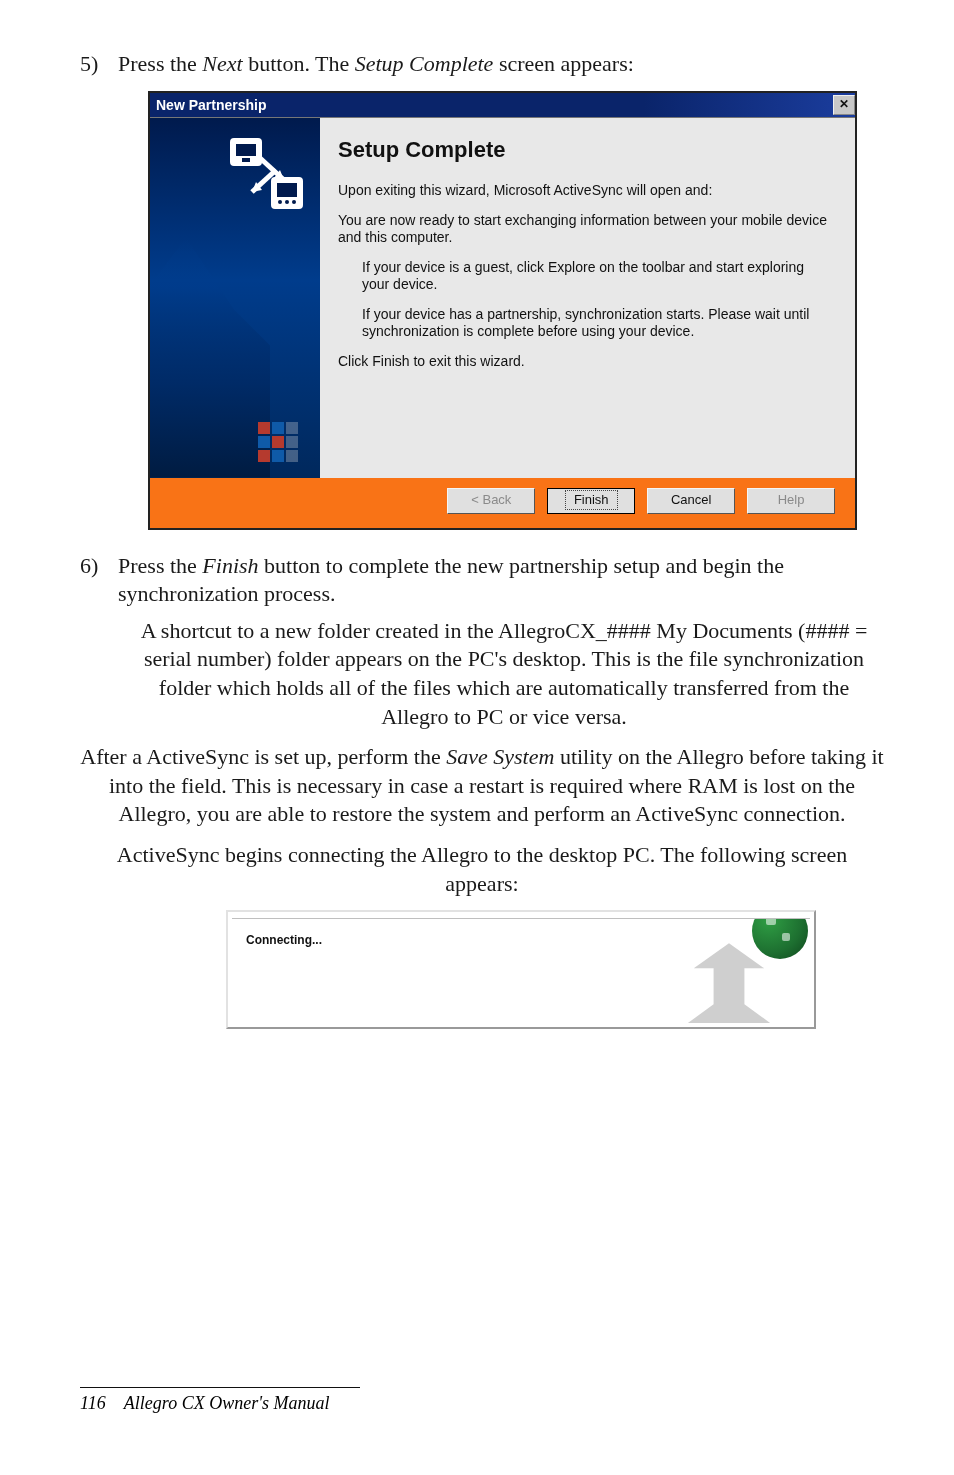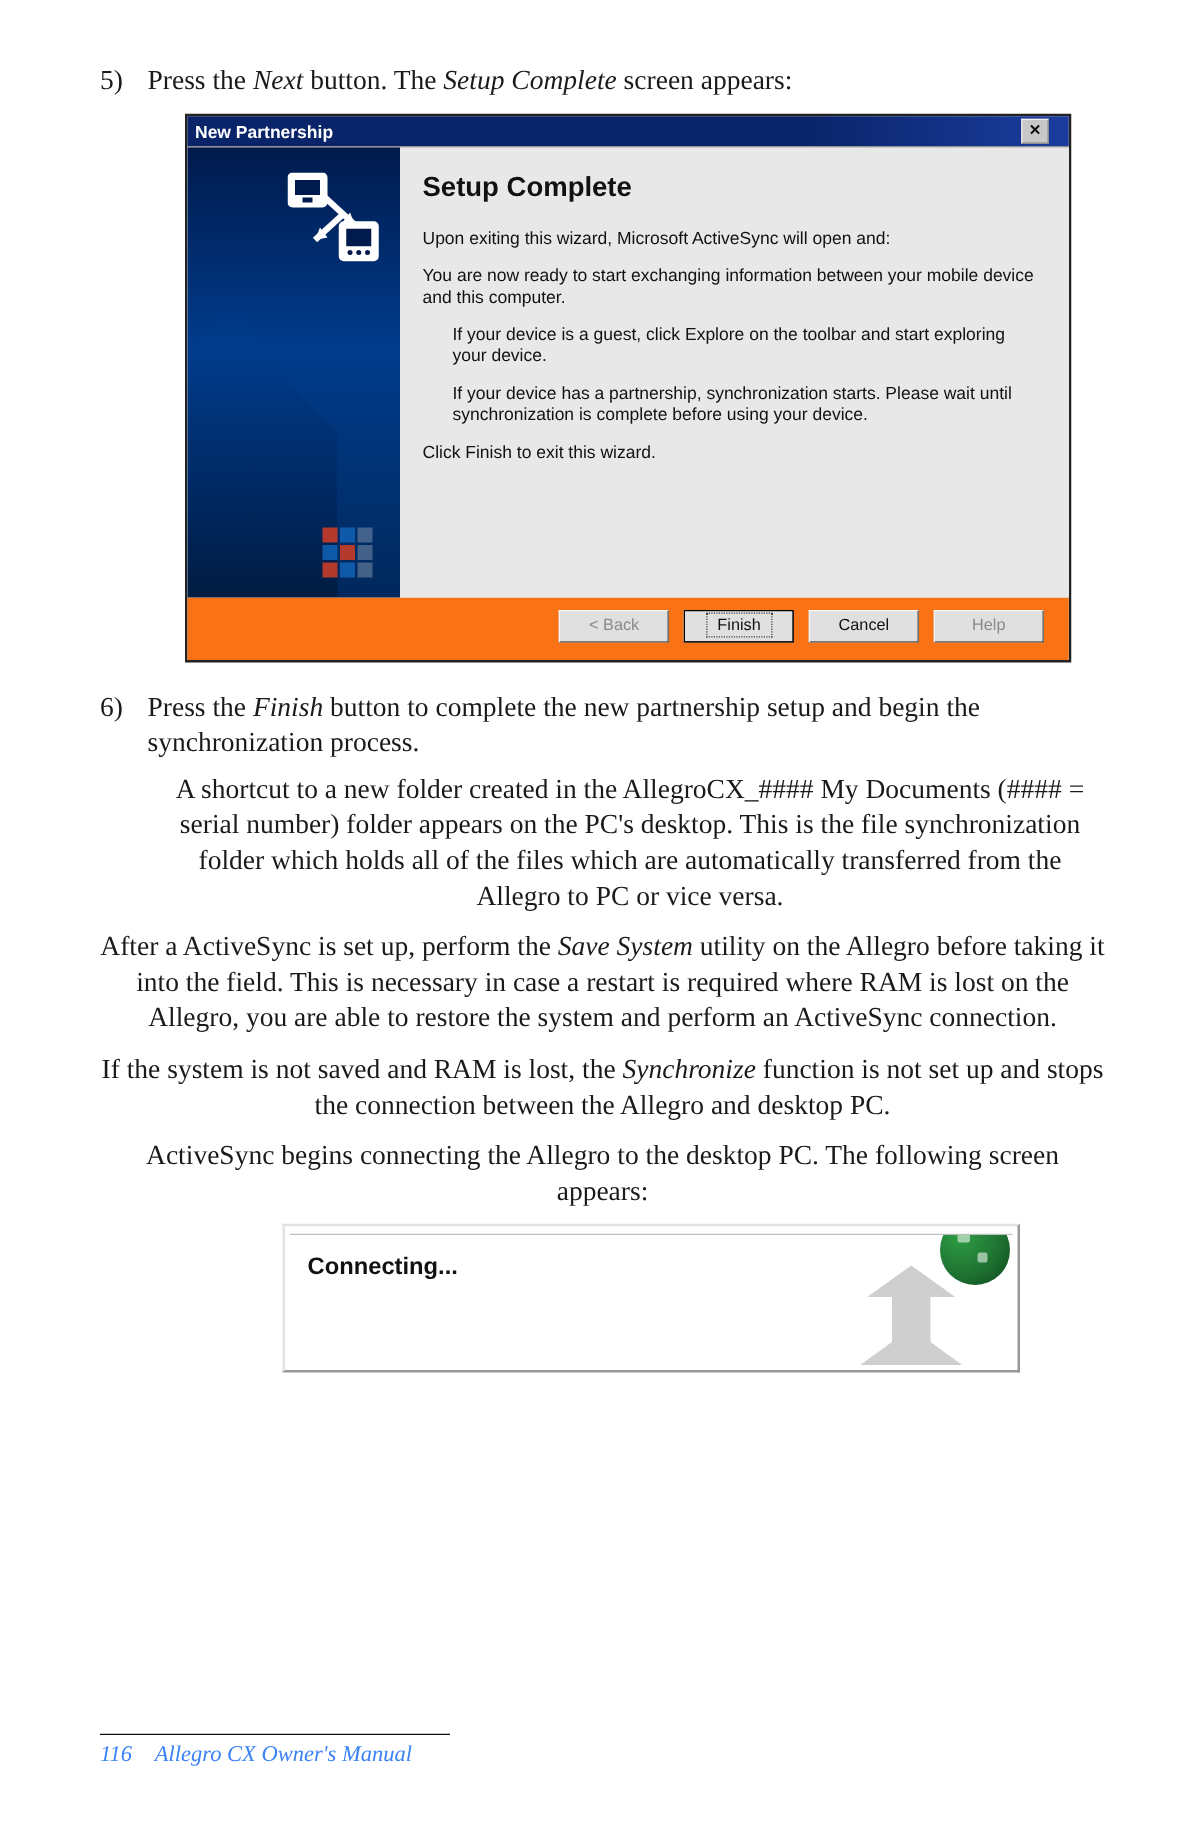--- a/index.html
+++ b/index.html
@@ -51,21 +51,21 @@
     font-family: "Segoe UI", Tahoma, Arial, sans-serif;
     font-size: 14px;
     color: #222;
   }
   .wiz-title {
     height: 24px;
     background: linear-gradient(90deg, #0a246a 0%, #0a246a 70%, #1b3d9e 100%);
     color: #fff;
     display: flex;
     align-items: center;
-    padding: 0 16px 0 6px;
+    padding: 0 0 0 6px;
     font-weight: bold;
     font-size: 14px;
   }
   .wiz-title .spacer { flex: 1; }
   .wiz-close {
     width: 20px;
     height: 18px;
     background: #c8c8c8;
     border: 1px solid #888;
     border-top-color: #efefef;
@@ -199,21 +199,21 @@
   .connecting-inner {
     position: relative;
     height: 105px;
     border-top: 1px solid #bfbfbf;
     padding: 14px 10px 0 14px;
     box-sizing: border-box;
     overflow: hidden;
   }
   .connecting-label {
     font-weight: bold;
-    font-size: 19px;
+    font-size: 12px;
     color: #111;
   }
   .connecting-art {
     position: absolute;
     right: -8px;
     top: -16px;
     width: 180px;
     height: 140px;
   }
   .globe {
@@ -244,21 +244,21 @@
     filter: blur(.3px);
   }
 
   
   .footer {
     position: absolute;
     left: 80px;
     bottom: 60px;
     font-size: 18px;
     font-style: italic;
-    color: #3b82f6;
+    color: #000000;
   }
   .footer .rule {
     width: 280px;
     height: 1px;
     background: #111;
     margin: 0 0 4px 0;
   }
   .footer .pagenum { font-style: italic; margin-right: 14px; }
 </style>
 </head>
@@ -335,23 +335,20 @@
       <span>Press the </span><em>Finish</em><span> button to complete the new partnership setup and begin the synchronization process.</span>
     </span>
   </div>
 
   <p class="body-para">A shortcut to a new folder created in the AllegroCX_#### My Documents (#### = serial number) folder appears on the PC's desktop. This is the file synchronization folder which holds all of the files which are automatically transferred from the Allegro to PC or vice versa.</p>
 
   <p class="body-para flush">
     <span>After a ActiveSync is set up, perform the </span><em>Save System</em><span> utility on the Allegro before taking it into the field. This is necessary in case a restart is required where RAM is lost on the Allegro, you are able to restore the system and perform an ActiveSync connection.</span>
   </p>
 
-  <p class="body-para flush">
-    <span>If the system is not saved and RAM is lost, the </span><em>Synchronize</em><span> function is not set up and stops the connection between the Allegro and desktop PC.</span>
-  </p>
 
   <p class="body-para flush">ActiveSync begins connecting the Allegro to the desktop PC. The following screen appears:</p>
 
   <div class="connecting-wrap">
     <div class="connecting-inner">
       <div class="connecting-label">Connecting...</div>
       <div class="connecting-art">
         <div class="arrow-up"></div>
         <div class="globe"></div>
 

